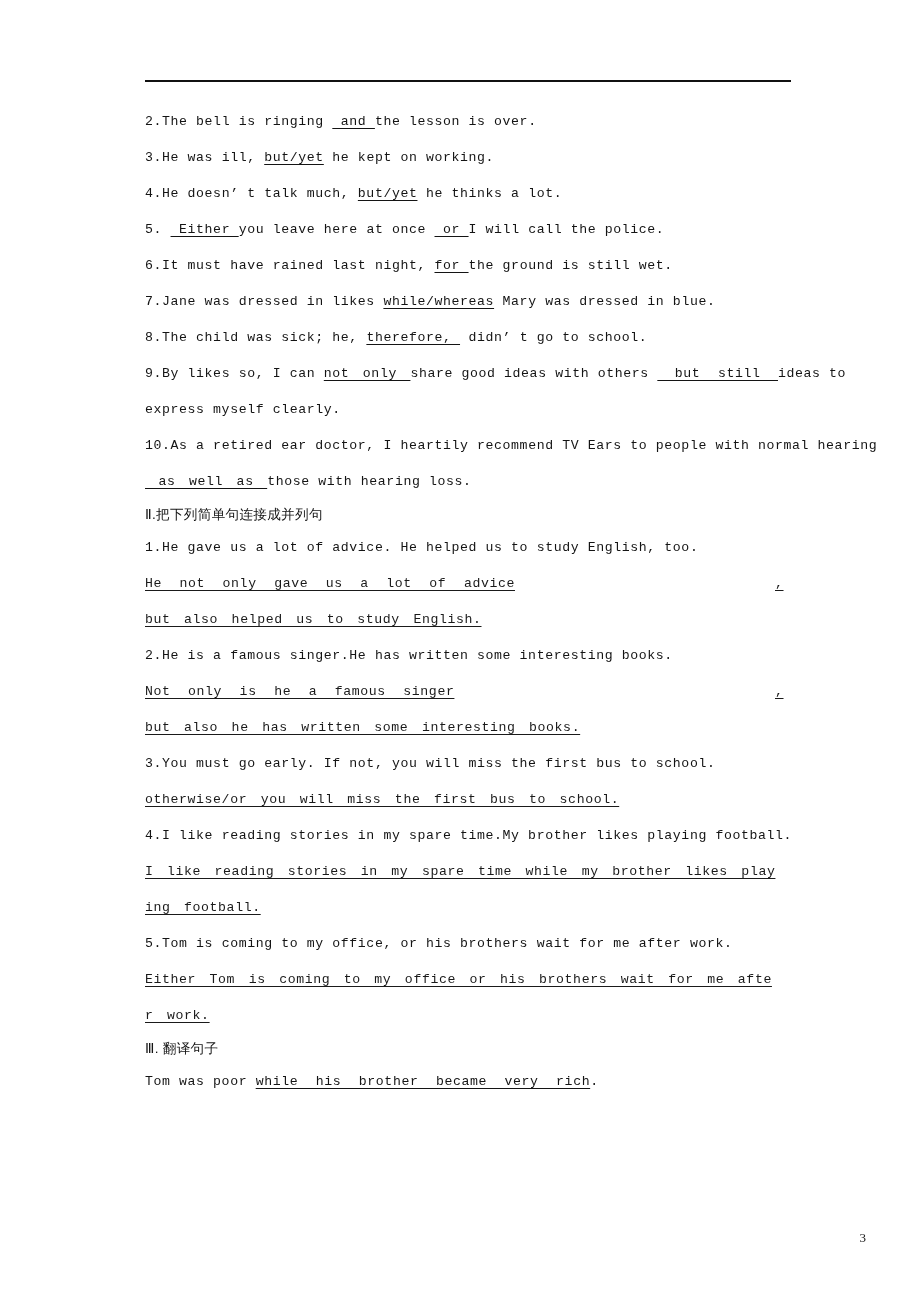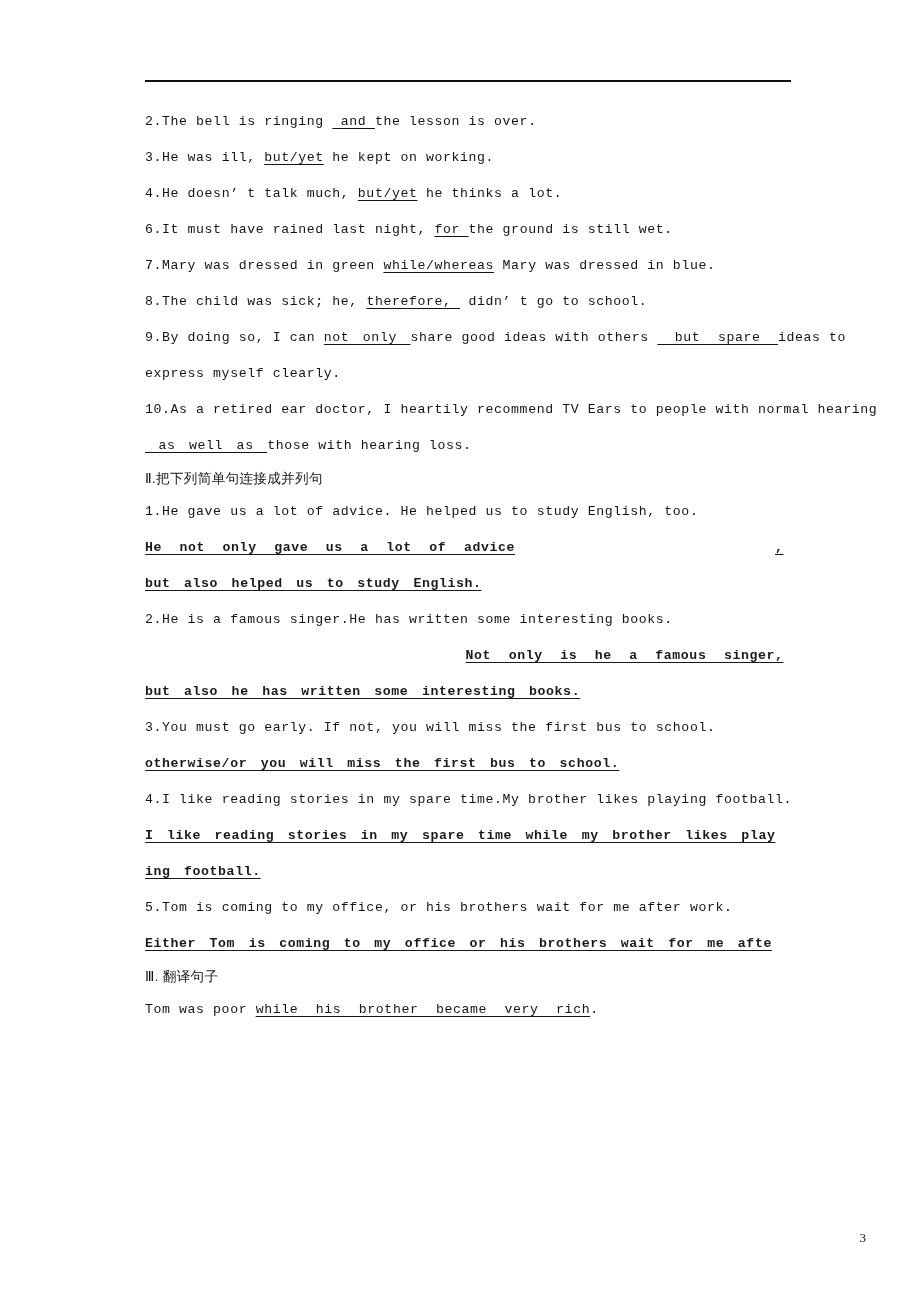--- a/index.html
+++ b/index.html
@@ -69,21 +69,20 @@
     white-space: pre;
   }
   
   .ansrow {
     position: relative;
     height: 36px;
     line-height: 36px;
     font-size: 13.2px;
     white-space: pre;
     letter-spacing: 0.6px;
-    font-weight: bold;
   }
   .ansrow .tail {
     text-decoration: underline;
     text-decoration-thickness: 1px;
     text-underline-offset: 3px;
   }
   .spacedu {
     text-decoration: underline;
     text-decoration-thickness: 1px;
     text-underline-offset: 3px;
@@ -119,54 +118,56 @@
   <div class="rule"></div>
 
   <div class="content">
 
     <div class="line"><span>2.</span><span>The bell is ringing </span><span class="u"> and </span><span>the lesson is over.</span></div>
 
     <div class="line"><span>3.</span><span>He was ill, </span><span class="u">but/yet</span><span> he kept on working.</span></div>
 
     <div class="line"><span>4.</span><span>He doesn’ t talk much, </span><span class="u">but/yet</span><span> he thinks a lot.</span></div>
 
+    <div class="line"><span>5.</span><span> </span><span class="u"> Either </span><span>you leave here at once </span><span class="u"> or </span><span>I will call the police.</span></div>
 
     <div class="line"><span>6.</span><span>It must have rained last night, </span><span class="u">for </span><span>the ground is still wet.</span></div>
 
-    <div class="line"><span>7.</span><span>Mary was dressed in green </span><span class="u">while/whereas</span><span> Mary was dressed in blue.</span></div>
+    <div class="line"><span>7.</span><span>Jane was dressed in likes </span><span class="u">while/whereas</span><span> Mary was dressed in blue.</span></div>
 
     <div class="line"><span>8.</span><span>The child was sick; he, </span><span class="u">therefore, </span><span> didn’ t go to school.</span></div>
 
-    <div class="line"><span>9.</span><span>By doing so, I can </span><span class="spacedu">not only </span><span>share good ideas with others </span><span class="wideu"> but spare </span><span>ideas to</span></div>
+    <div class="line"><span>9.</span><span>By likes so, I can </span><span class="spacedu">not only </span><span>share good ideas with others </span><span class="wideu"> but still </span><span>ideas to</span></div>
 
     <div class="line"><span>express myself clearly.</span></div>
 
     <div class="line"><span>10.</span><span>As a retired ear doctor, I heartily recommend TV Ears to people with normal hearing</span></div>
 
     <div class="line"><span class="spacedu"> as well as </span><span>those with hearing loss.</span></div>
 
     <div class="hd">Ⅱ.把下列简单句连接成并列句</div>
 
     <div class="line"><span>1.</span><span>He gave us a lot of advice. He helped us to study English, too.</span></div>
     <div class="ansrow"><span class="fullu" style="width:630px;">He not only gave us a lot of advice</span><span class="tail">,</span></div>
     <div class="ansrow"><span class="spacedu">but also helped us to study English.</span></div>
 
     <div class="line"><span>2.</span><span>He is a famous singer.He has written some interesting books.</span></div>
-    <div class="ansrow"><span class="fullu" style="width:630px;text-align:right;">Not only is he a famous singer</span><span class="tail">,</span></div>
+    <div class="ansrow"><span class="fullu" style="width:630px;">Not only is he a famous singer</span><span class="tail">,</span></div>
     <div class="ansrow"><span class="spacedu">but also he has written some interesting books.</span></div>
 
     <div class="line"><span>3.</span><span>You must go early. If not, you will miss the first bus to school.</span></div>
     <div class="ansrow"><span class="spacedu">otherwise/or you will miss the first bus to school.</span></div>
 
     <div class="line"><span>4.</span><span>I like reading stories in my spare time.My brother likes playing football.</span></div>
     <div class="ansrow"><span class="spacedu">I like reading stories in my spare time while my brother likes play</span></div>
     <div class="ansrow"><span class="spacedu">ing football.</span></div>
 
     <div class="line"><span>5.</span><span>Tom is coming to my office, or his brothers wait for me after work.</span></div>
     <div class="ansrow"><span class="spacedu">Either Tom is coming to my office or his brothers wait for me afte</span></div>
+    <div class="ansrow"><span class="spacedu">r work.</span></div>
 
     <div class="hd">Ⅲ. 翻译句子</div>
 
 
     <div class="line"><span>Tom was poor </span><span class="wideu">while his brother became very rich</span><span>.</span></div>
 
   </div>
 
   <div class="pageno">3</div>
 

